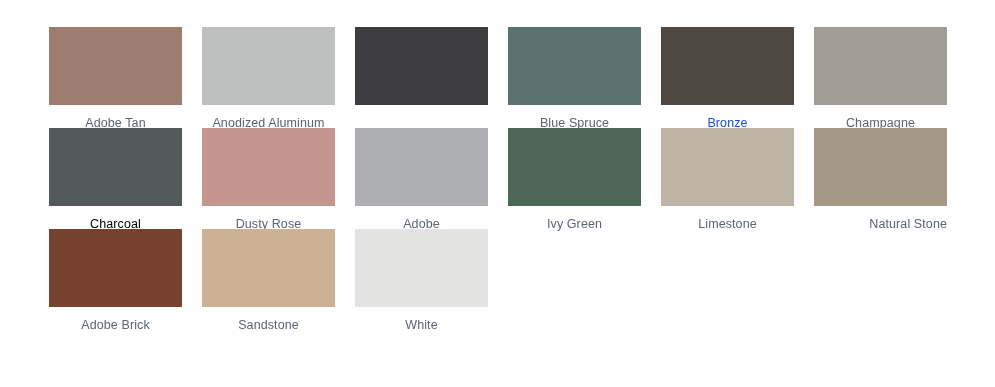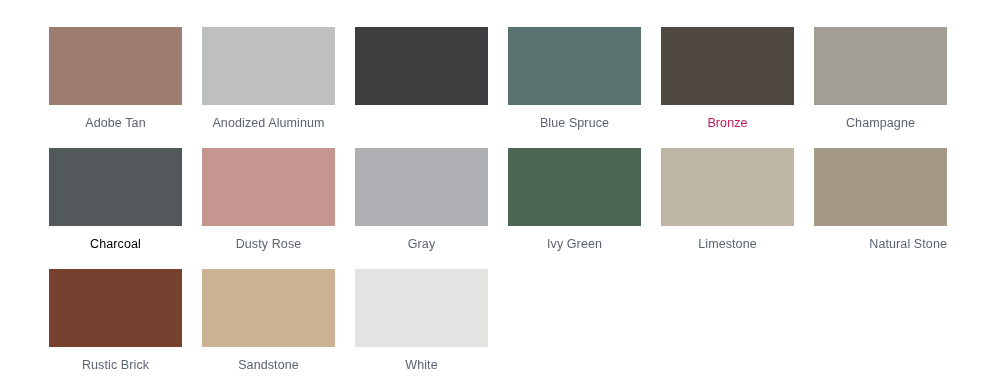--- a/index.html
+++ b/index.html
@@ -25,21 +25,21 @@
   .swatch-grid {
     display: grid;
     grid-template-columns: repeat(6, 133px);
     column-gap: 20px;
     row-gap: 0;
     margin-left: 49px;
   }
 
   .swatch-cell {
     width: 133px;
-    height: 121px;
+    height: 101px;
     box-sizing: border-box;
   }
 
   .swatch-chip {
     width: 133px;
     height: 78px;
     display: block;
   }
 
   .swatch-label {
@@ -74,61 +74,61 @@
       <span class="swatch-chip" style="background-color: rgb(62, 62, 64);"></span>
     </div>
 
     <div class="swatch-cell">
       <span class="swatch-chip" style="background-color: rgb(90, 115, 112);"></span>
       <span class="swatch-label" style="color: rgb(91, 100, 113);">Blue Spruce</span>
     </div>
 
     <div class="swatch-cell">
       <span class="swatch-chip" style="background-color: rgb(79, 73, 65);"></span>
-      <span class="swatch-label" style="color: #be185d;">Bronze</span>
+      <span class="swatch-label" style="color: #1d4ed8;">Bronze</span>
     </div>
 
     <div class="swatch-cell">
       <span class="swatch-chip" style="background-color: rgb(162, 157, 149);"></span>
       <span class="swatch-label" style="color: rgb(91, 100, 113); text-align: center;">Champagne</span>
     </div>
 
     <div class="swatch-cell">
       <span class="swatch-chip" style="background-color: rgb(83, 88, 90);"></span>
       <span class="swatch-label" style="color: #000000;">Charcoal</span>
     </div>
 
     <div class="swatch-cell">
       <span class="swatch-chip" style="background-color: rgb(197, 150, 143);"></span>
       <span class="swatch-label" style="color: rgb(91, 100, 113);">Dusty Rose</span>
     </div>
 
     <div class="swatch-cell">
       <span class="swatch-chip" style="background-color: rgb(173, 175, 178);"></span>
-      <span class="swatch-label" style="color: rgb(91, 100, 113);">Gray</span>
+      <span class="swatch-label" style="color: rgb(91, 100, 113);">Adobe</span>
     </div>
 
     <div class="swatch-cell">
       <span class="swatch-chip" style="background-color: rgb(77, 103, 87);"></span>
       <span class="swatch-label" style="color: rgb(91, 100, 113);">Ivy Green</span>
     </div>
 
     <div class="swatch-cell">
       <span class="swatch-chip" style="background-color: rgb(191, 181, 166);"></span>
       <span class="swatch-label" style="color: rgb(91, 100, 113);">Limestone</span>
     </div>
 
     <div class="swatch-cell">
       <span class="swatch-chip" style="background-color: rgb(165, 152, 132);"></span>
       <span class="swatch-label" style="color: rgb(91, 100, 113); text-align: right;">Natural Stone</span>
     </div>
 
     <div class="swatch-cell">
       <span class="swatch-chip" style="background-color: rgb(119, 65, 47);"></span>
-      <span class="swatch-label" style="color: rgb(91, 100, 113);">Rustic Brick</span>
+      <span class="swatch-label" style="color: rgb(91, 100, 113);">Adobe Brick</span>
     </div>
 
     <div class="swatch-cell">
       <span class="swatch-chip" style="background-color: rgb(205, 177, 149);"></span>
       <span class="swatch-label" style="color: rgb(91, 100, 113);">Sandstone</span>
     </div>
 
     <div class="swatch-cell">
       <span class="swatch-chip" style="background-color: rgb(227, 227, 225);"></span>
       <span class="swatch-label" style="color: rgb(91, 100, 113);">White</span>

